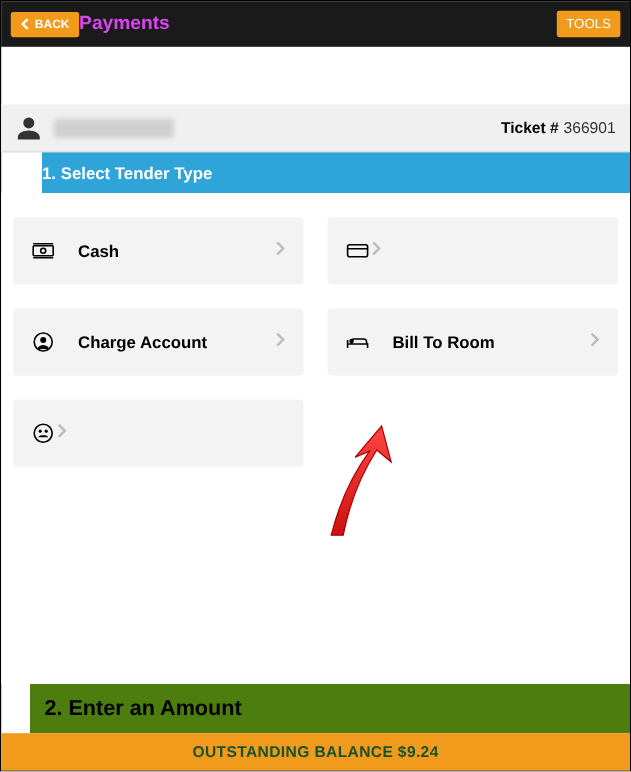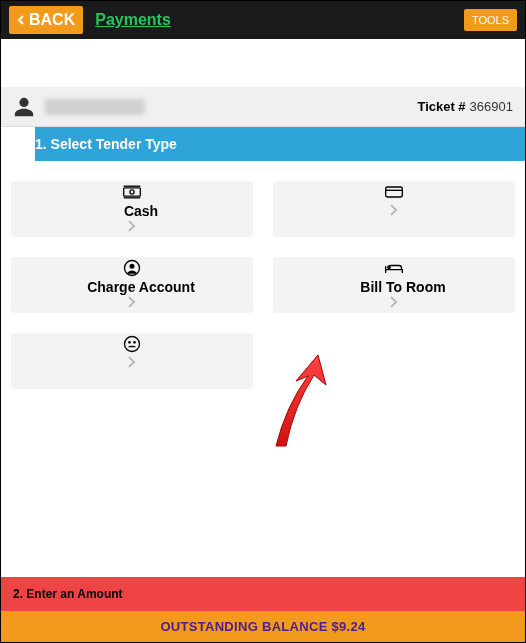--- a/index.html
+++ b/index.html
@@ -1,40 +1,40 @@
 <!DOCTYPE html>
 <html><head>
 <meta charset="utf-8">
 <style>
   * { box-sizing: border-box; margin: 0; padding: 0; }
   html, body { width: 526px; height: 643px; font-family: Arial, Helvetica, sans-serif; }
   .frame { width: 526px; height: 643px; border: 1px solid #000; background: #fff; display: flex; flex-direction: column; }
   .topbar { background: #1a1a1a; height: 38px; display: flex; align-items: center; padding: 0 8px; }
-  .back-btn { background: #f29a1c; color: #fff; font-weight: bold; font-size: 16px; padding: 5px 8px; border-radius: 2px; cursor: pointer; display: flex; align-items: center; gap: 2px; }
-  .title { color: #22c55e; font-weight: bold; font-size: 16px; margin-left: 12px; flex: 1; text-decoration: underline; }
+  .back-btn { background: #f29a1c; color: #fff; font-weight: bold; font-size: 10px; padding: 5px 8px; border-radius: 2px; cursor: pointer; display: flex; align-items: center; gap: 2px; }
+  .title { color: #d946ef; font-weight: bold; font-size: 16px; margin-left: 0; flex: 1; }
   .tools-btn { background: #f29a1c; color: #fff; font-weight: normal; font-size: 11px; padding: 5px 8px; border-radius: 2px; cursor: pointer; }
   .userbar { background: #f0f0f0; height: 40px; display: flex; align-items: center; padding: 0 12px; border-bottom: 1px solid #ddd; margin-top: 48px; }
   .userbar .avatar { width: 22px; height: 22px; }
   .userbar .avatar svg { width: 100%; height: 100%; fill: #333; }
   .blurred-name { width: 100px; height: 16px; background: #d0d0d0; border-radius: 2px; margin-left: 10px; filter: blur(2px); }
   .spacer { flex: 1; }
   .ticket-label { font-size: 13px; font-weight: bold; color: #000; }
   .ticket-number { font-size: 13px; color: #333; margin-left: 4px; }
   .step-header { background: #2ea4d8; color: #fff; font-size: 14px; font-weight: bold; padding: 9px 0; margin-left: 34px; }
   .content { flex: 1; padding: 20px 10px 10px 10px; overflow: auto; background: #fff; }
   .grid { display: grid; grid-template-columns: 1fr 1fr; gap: 20px 20px; position: relative; }
-  .tender-btn { background: #f3f3f3; border-radius: 3px; height: 56px; display: flex; align-items: center; padding: 0 14px; cursor: pointer; flex-direction: column; }
+  .tender-btn { background: #f3f3f3; border-radius: 3px; height: 56px; display: flex; align-items: center; padding: 0 14px; cursor: pointer; }
   .tender-btn .icon { width: 22px; height: 22px; display: flex; align-items: center; justify-content: center; }
   .tender-btn .icon svg { width: 20px; height: 20px; fill: none; stroke: #000; stroke-width: 1.6; }
   .tender-btn .label { font-weight: bold; font-size: 14px; color: #000; margin-left: 18px; flex: 1; }
   .tender-btn .chev { color: #bbb; }
   .tender-btn .chev svg { width: 10px; height: 14px; stroke: #bbb; fill: none; stroke-width: 2; }
   .arrow-overlay { position: absolute; pointer-events: none; left: 235px; top: 170px; width: 100px; height: 100px; }
-  .step2 { background: #ef4444; padding: 10px 12px; font-size: 12px; font-weight: bold; color: #000; }
-  .balance { background: #f29a1c; color: #4c1d95; text-align: center; font-weight: bold; font-size: 13px; padding: 8px 0; letter-spacing: 0.3px; }
+  .step2 { background: #4d7c0f; padding: 10px 12px; font-size: 18px; font-weight: bold; color: #000; margin-left: 24px; }
+  .balance { background: #f29a1c; color: #14532d; text-align: center; font-weight: bold; font-size: 13px; padding: 8px 0; letter-spacing: 0.3px; }
 </style>
 </head>
 <body>
 
 <div class="frame">
 
   <div class="topbar">
     <div class="back-btn">
       <svg width="10" height="10" viewBox="0 0 10 10">
           <path d="M6 1 L2 5 L6 9" stroke="#fff" stroke-width="2" fill="none"></path>

